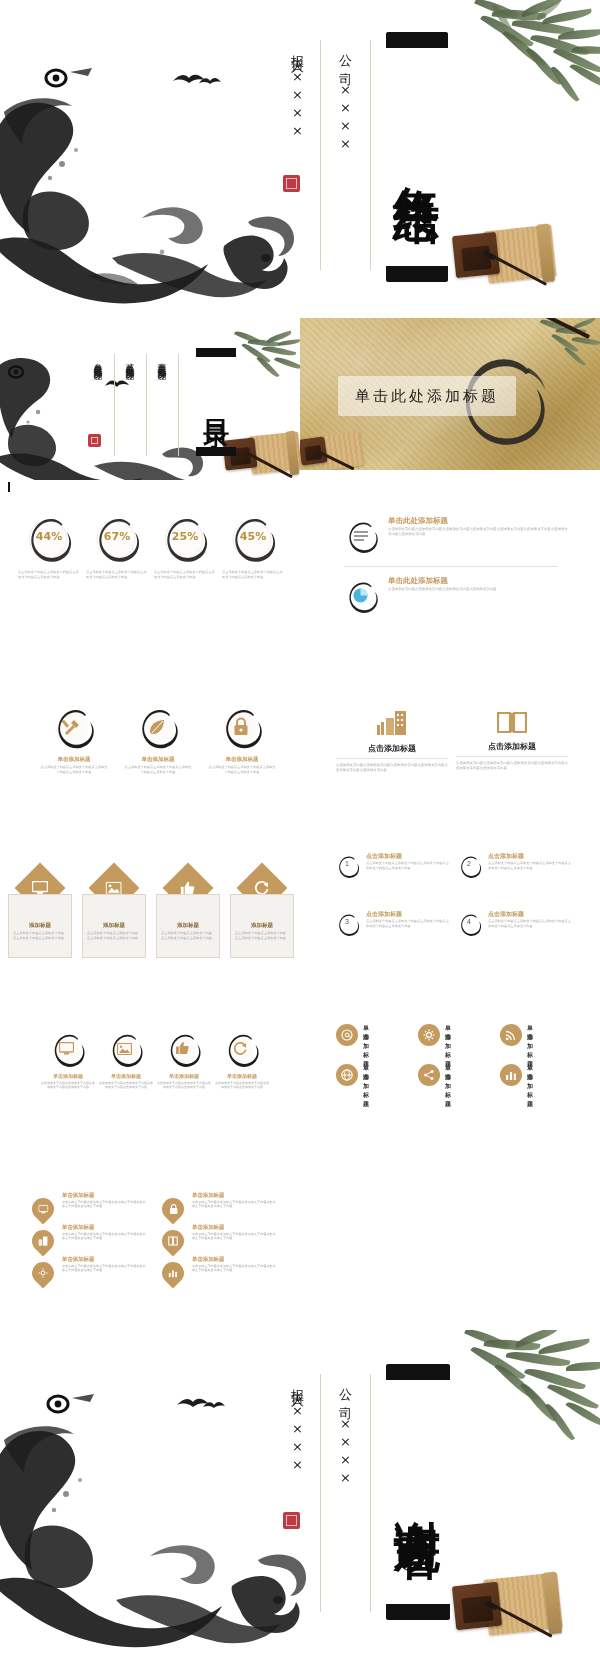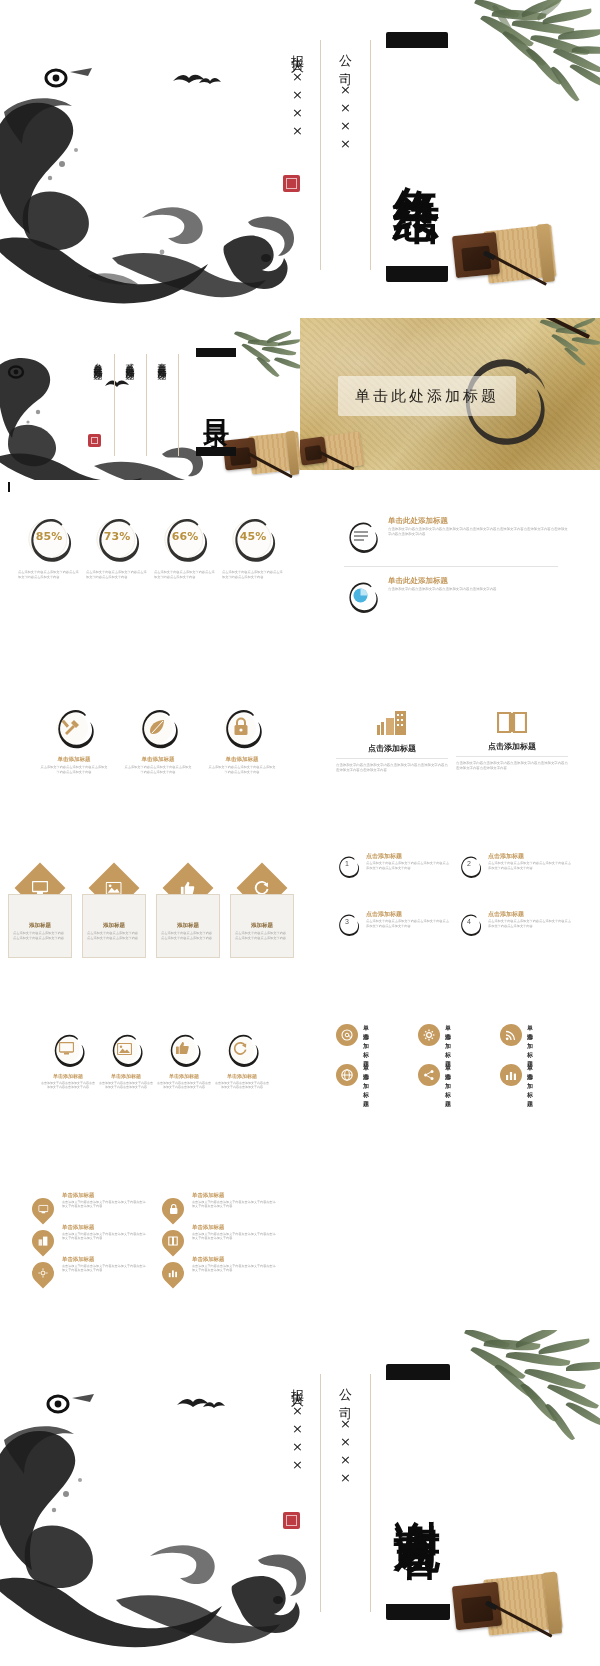--- a/index.html
+++ b/index.html
@@ -316,41 +316,41 @@
 
   <div class="slide" style="left:0;top:492px;width:300px;height:140px;">
     <div style="position:absolute;left:18px;top:18px;width:266px;height:110px;">
 
       <div style="position:absolute;left:0;top:0;width:62px;">
         <svg style="width:56px;height:56px;margin-left:3px;" viewBox="0 0 100 100">
           <circle cx="48" cy="52" r="34" fill="#fdfcfa" stroke="#e7e0d2" stroke-width="1"></circle>
           <path d="M74 26 C66 14 46 12 32 24 C14 40 14 68 32 84 C50 100 78 92 86 74 C92 62 90 48 82 40
                    C88 52 88 66 78 76 C64 90 42 88 30 74 C18 60 20 40 34 28 C46 18 62 18 72 28 Z" fill="#242220" opacity=".93"></path>
         </svg>
-        <div class="cjk" style="position:absolute;left:9px;top:20px;width:44px;text-align:center;font-size:11px;font-weight:700;color:#b9913f;">85%</div>
+        <div class="cjk" style="position:absolute;left:9px;top:20px;width:44px;text-align:center;font-size:11px;font-weight:700;color:#b9913f;">44%</div>
         <div class="body-txt cjk" style="position:absolute;left:0;top:60px;width:62px;font-size:3.2px;">点击添加文字内容点击添加文字内容点击添加文字内容点击添加文字内容</div>
       </div>
 
       <div style="position:absolute;left:68px;top:0;width:62px;">
         <svg style="width:56px;height:56px;margin-left:3px;" viewBox="0 0 100 100">
           <circle cx="48" cy="52" r="34" fill="#fdfcfa" stroke="#e7e0d2" stroke-width="1"></circle>
           <path d="M74 26 C66 14 46 12 32 24 C14 40 14 68 32 84 C50 100 78 92 86 74 C92 62 90 48 82 40
                    C88 52 88 66 78 76 C64 90 42 88 30 74 C18 60 20 40 34 28 C46 18 62 18 72 28 Z" fill="#242220" opacity=".93"></path>
         </svg>
-        <div class="cjk" style="position:absolute;left:9px;top:20px;width:44px;text-align:center;font-size:11px;font-weight:700;color:#b9913f;">73%</div>
+        <div class="cjk" style="position:absolute;left:9px;top:20px;width:44px;text-align:center;font-size:11px;font-weight:700;color:#b9913f;">67%</div>
         <div class="body-txt cjk" style="position:absolute;left:0;top:60px;width:62px;font-size:3.2px;">点击添加文字内容点击添加文字内容点击添加文字内容点击添加文字内容</div>
       </div>
 
       <div style="position:absolute;left:136px;top:0;width:62px;">
         <svg style="width:56px;height:56px;margin-left:3px;" viewBox="0 0 100 100">
           <circle cx="48" cy="52" r="34" fill="#fdfcfa" stroke="#e7e0d2" stroke-width="1"></circle>
           <path d="M74 26 C66 14 46 12 32 24 C14 40 14 68 32 84 C50 100 78 92 86 74 C92 62 90 48 82 40
                    C88 52 88 66 78 76 C64 90 42 88 30 74 C18 60 20 40 34 28 C46 18 62 18 72 28 Z" fill="#242220" opacity=".93"></path>
         </svg>
-        <div class="cjk" style="position:absolute;left:9px;top:20px;width:44px;text-align:center;font-size:11px;font-weight:700;color:#b9913f;">66%</div>
+        <div class="cjk" style="position:absolute;left:9px;top:20px;width:44px;text-align:center;font-size:11px;font-weight:700;color:#b9913f;">25%</div>
         <div class="body-txt cjk" style="position:absolute;left:0;top:60px;width:62px;font-size:3.2px;">点击添加文字内容点击添加文字内容点击添加文字内容点击添加文字内容</div>
       </div>
 
       <div style="position:absolute;left:204px;top:0;width:62px;">
         <svg style="width:56px;height:56px;margin-left:3px;" viewBox="0 0 100 100">
           <circle cx="48" cy="52" r="34" fill="#fdfcfa" stroke="#e7e0d2" stroke-width="1"></circle>
           <path d="M74 26 C66 14 46 12 32 24 C14 40 14 68 32 84 C50 100 78 92 86 74 C92 62 90 48 82 40
                    C88 52 88 66 78 76 C64 90 42 88 30 74 C18 60 20 40 34 28 C46 18 62 18 72 28 Z" fill="#242220" opacity=".93"></path>
         </svg>
         <div class="cjk" style="position:absolute;left:9px;top:20px;width:44px;text-align:center;font-size:11px;font-weight:700;color:#b9913f;">45%</div>

